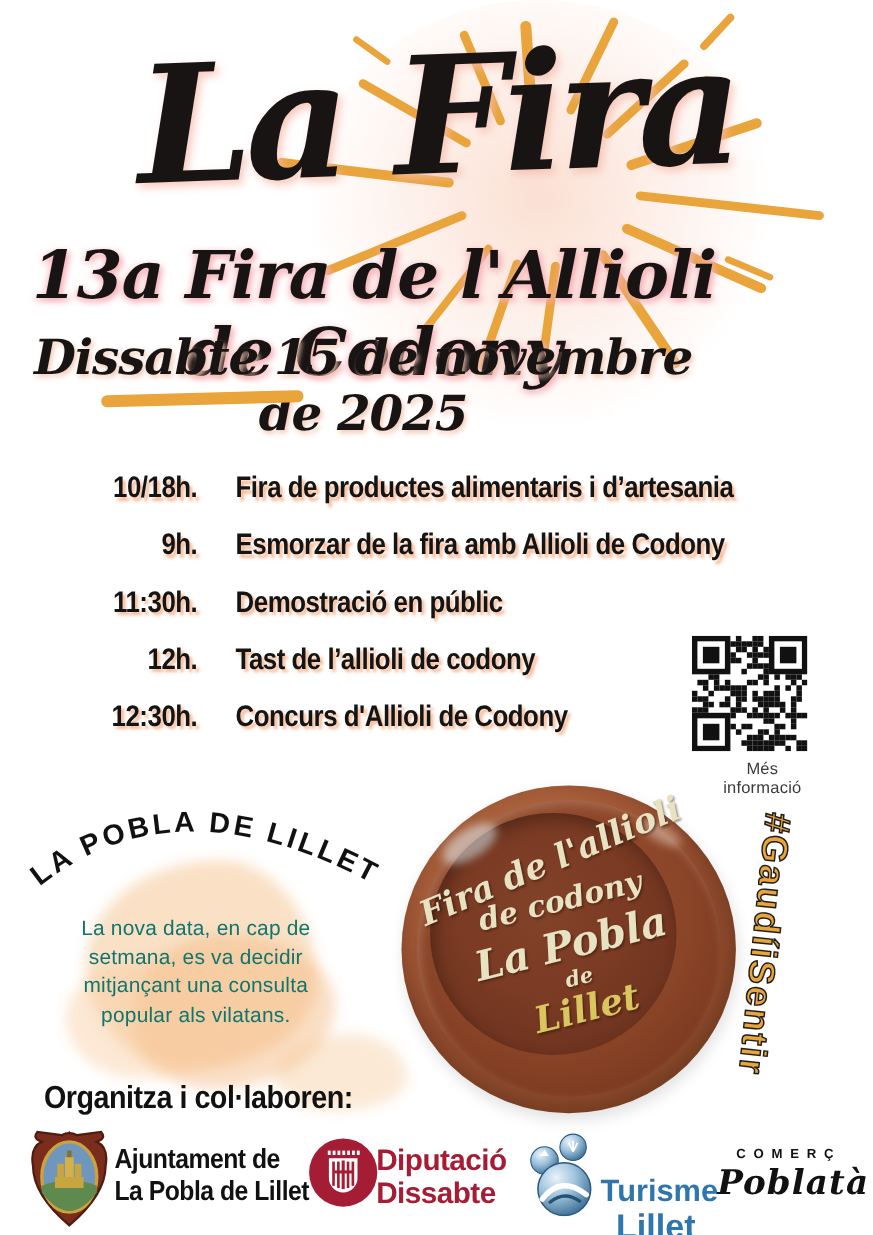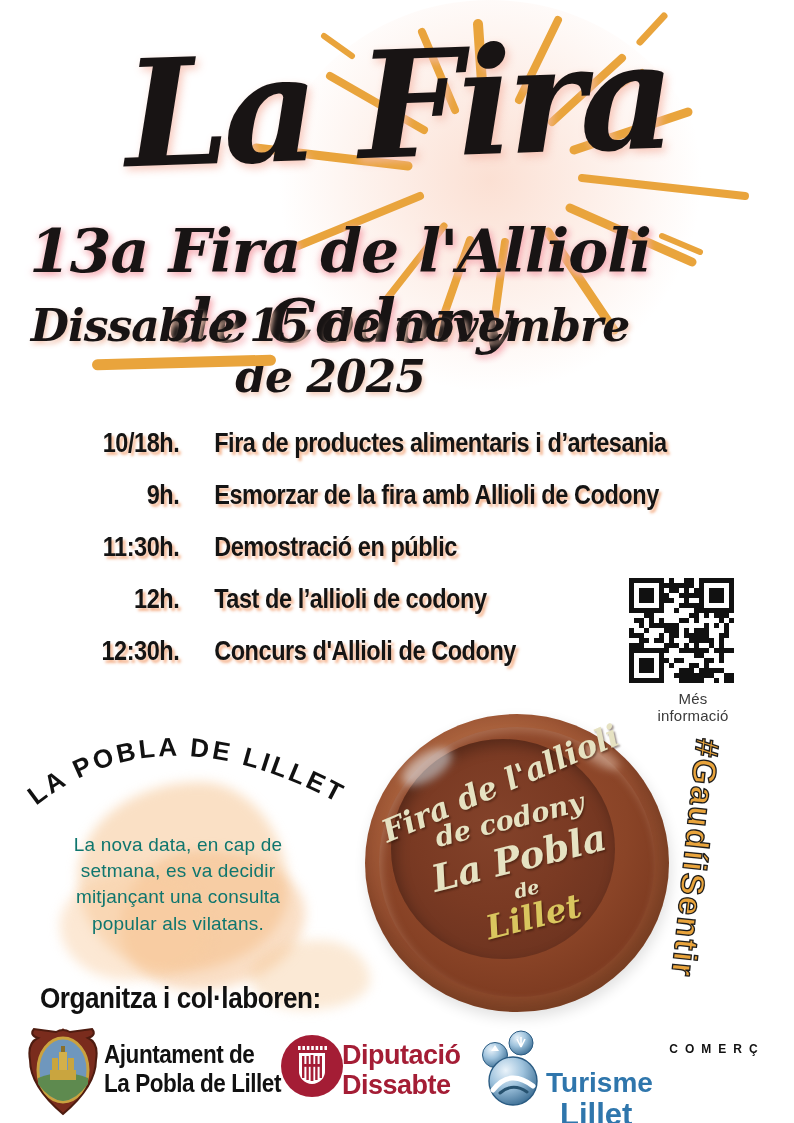--- a/index.html
+++ b/index.html
@@ -447,13 +447,14 @@
   <path d="M11 21 l4 -6 4 6 z" fill="#fff"></path>
   <path d="M37 9 l4 8 M41 7 l0 10 M45 9 l-4 8" stroke="#fff" stroke-width="1.6"></path>
 </svg>
 <div class="abs turisme-text">
   <div>Turisme</div>
   <div class="line2">Lillet</div>
 </div>
 
 <div class="abs comerc">
   <div class="comerc-line1">COMERÇ</div>
+  <div class="comerc-line2">Poblatà</div>
 </div>
 
 </body></html>

